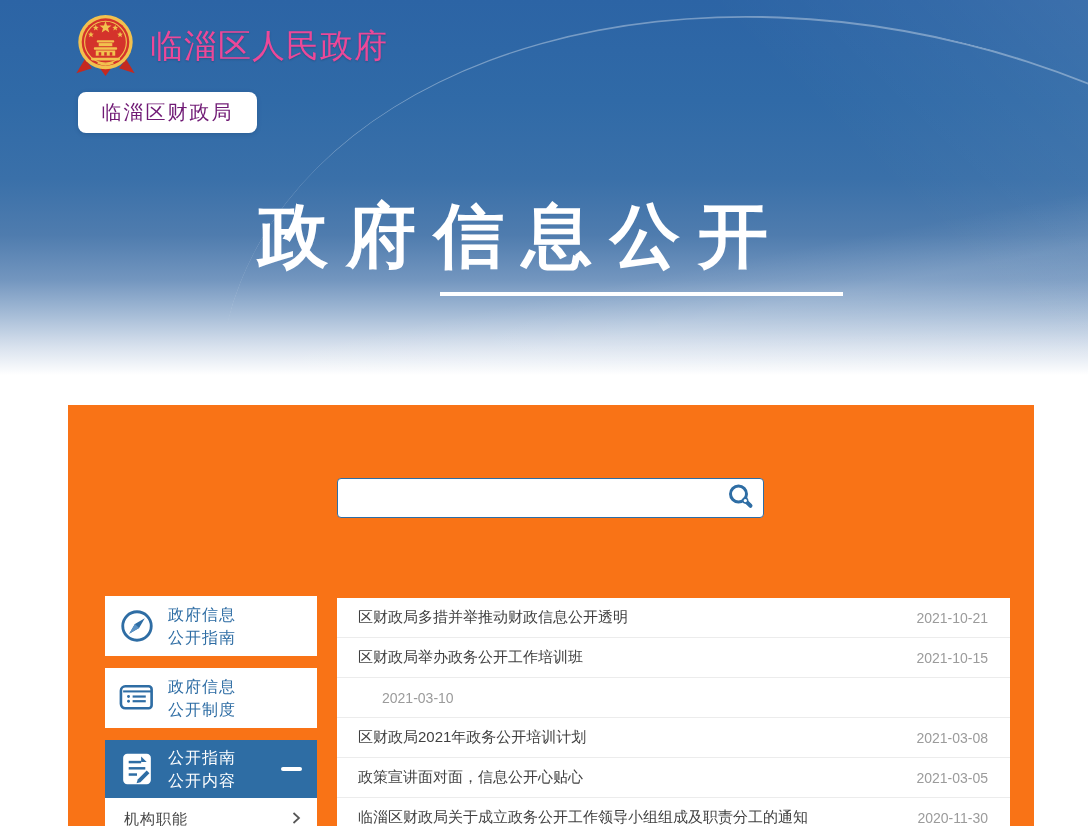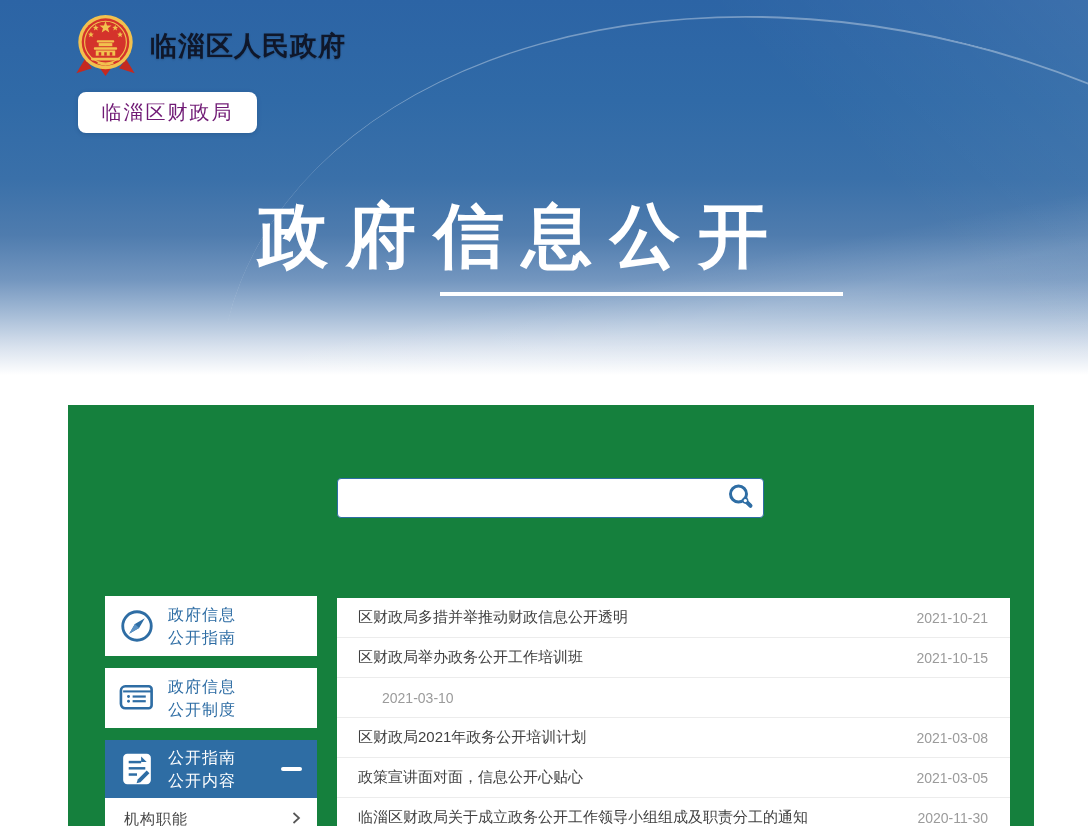--- a/index.html
+++ b/index.html
@@ -20,40 +20,40 @@
   .sw2 { width:1000px; height:620px; right:-330px; top:-260px; transform:rotate(20deg);
          background:linear-gradient(205deg, rgba(255,255,255,0.16) 8%, rgba(255,255,255,0.04) 45%, rgba(255,255,255,0) 62%); }
   .sw3 { width:1300px; height:900px; right:-420px; top:30px; transform:rotate(14deg);
          border-top:2px solid rgba(255,255,255,0.35); }
   .sw4 { width:900px; height:500px; left:-200px; top:330px; transform:rotate(-16deg);
          background:linear-gradient(180deg, rgba(255,255,255,0) 30%, rgba(255,255,255,0.14) 55%, rgba(255,255,255,0) 75%); }
 
   
   .logo-row { position:absolute; left:74px; top:12px; display:flex; align-items:center; gap:13px; cursor:pointer; }
   .emblem { width:63px; height:68px; display:block; }
-  .site-name { color:#0f172a; font-size:27px; font-weight:bold; letter-spacing:1px; text-shadow:0 1px 2px rgba(0,0,0,0.18); }
+  .site-name { color:#ec4899; font-size:33px; font-weight:normal; letter-spacing:1px; text-shadow:0 1px 2px rgba(0,0,0,0.18); }
 
   
   .dept-btn {
     position:absolute; left:78px; top:92px; width:179px; height:41px;
     background:#ffffff; border:none; border-radius:8px; cursor:pointer;
     color:#701a75; font-size:20px; letter-spacing:2px;
     display:flex; align-items:center; justify-content:center;
     font-family:inherit; box-shadow:0 1px 4px rgba(20,50,90,0.25);
   }
 
   
   .hero-title {
     position:absolute; left:0; top:190px; width:1044px; text-align:center;
     color:#ffffff; font-size:70px; font-weight:bold; letter-spacing:18px;
   }
   .hero-underline { position:absolute; left:440px; top:292px; width:403px; height:4px; background:#ffffff; }
 
   
-  .panel { position:absolute; left:68px; top:405px; width:966px; height:421px; background:#15803d; }
+  .panel { position:absolute; left:68px; top:405px; width:966px; height:421px; background:#f97316; }
 
   
   .search-box {
     position:absolute; left:269px; top:73px; width:427px; height:40px;
     background:#ffffff; border:1px solid #2e6da4; border-radius:4px;
     display:flex; align-items:center; overflow:hidden;
   }
   .search-input { flex:1; height:100%; border:none; outline:none; background:transparent; padding:0 12px; font-size:15px; color:#333; font-family:inherit; }
   .search-btn { width:46px; height:100%; border:none; background:transparent; display:flex; align-items:center; justify-content:center; cursor:pointer; }
 

